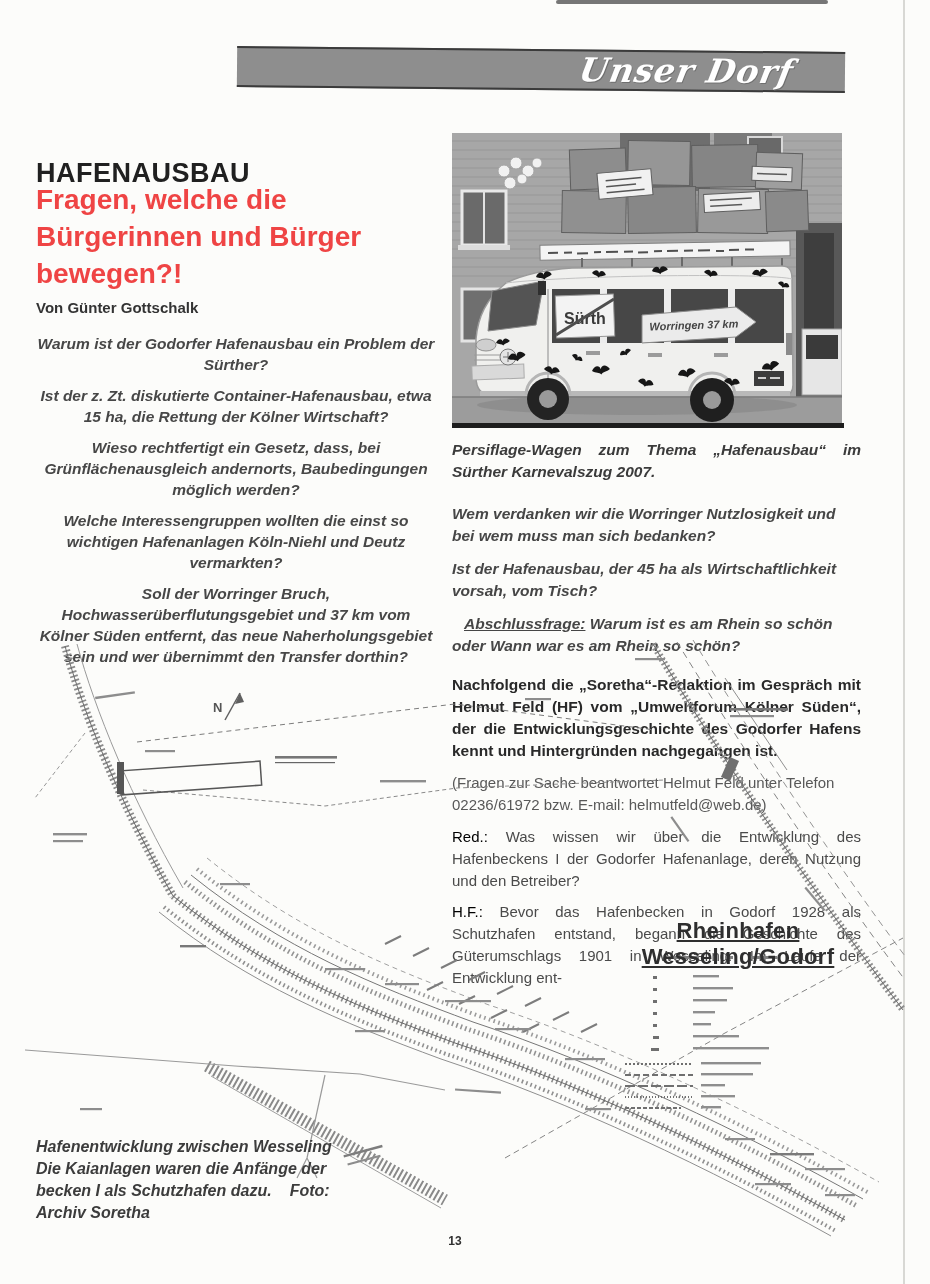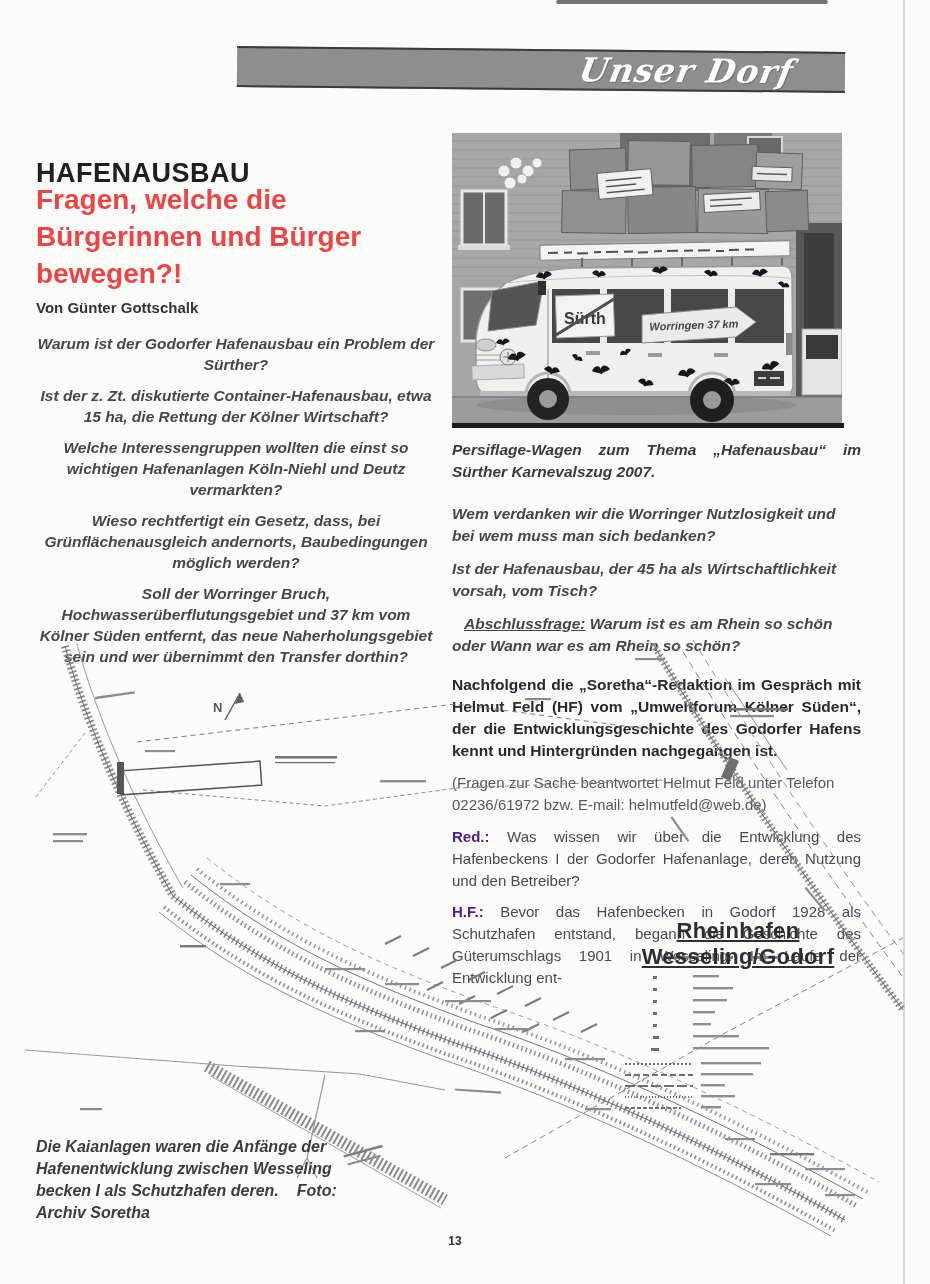--- a/index.html
+++ b/index.html
@@ -24,21 +24,21 @@
   .photo-wrap{position:absolute;left:452px;top:133px;width:390px;height:291px;background:#d946ef;}
   .photo-bar{position:absolute;left:452px;top:423px;width:392px;height:5px;background:#1d1d1d;}
   
   .rightcol{position:absolute;left:452px;top:439px;width:409px;}
   .caption{font-style:italic;font-weight:bold;font-size:15.5px;line-height:22px;text-align:justify;color:#3b3b3b;margin:0 0 20px 0;}
   .rq{font-style:italic;font-weight:bold;font-size:15.5px;line-height:22px;color:#464646;margin:0 0 11px 0;}
   .ul{text-decoration:underline;margin-left:12px;}
   .intro{font-weight:bold;font-size:15.5px;line-height:22px;text-align:justify;color:#292929;margin:17px 0 10px 0;}
   .contact{font-size:15px;line-height:22px;color:#585858;margin:0 0 10px 0;}
   .iv{font-size:15px;line-height:22px;text-align:justify;color:#4a4a4a;margin:0 0 9px 0;}
-  .iv .spk{font-weight:bold;color:#4c1d95;}
+  .iv .spk{font-weight:normal;color:#000000;}
   
   .map-svg{position:absolute;left:25px;top:638px;width:880px;height:600px;}
   .map-title{position:absolute;left:593px;top:918px;width:290px;text-align:center;font-size:22px;
              font-weight:bold;text-decoration:underline;color:#2e2e2e;letter-spacing:.3px;}
   .map-caption{position:absolute;left:36px;top:1136px;width:340px;font-style:italic;font-weight:bold;
                font-size:16px;line-height:22px;color:#3c3c3c;}
   .credit{margin-left:18px;}
   .pageno{position:absolute;left:0;top:1234px;width:910px;text-align:center;font-size:12px;font-weight:bold;color:#303030;}
 </style>
 </head>
@@ -53,22 +53,22 @@
     <span class="banner-text">Unser Dorf</span>
   </div>
 
   <div class="kicker">HAFENAUSBAU</div>
   <div class="headline">Fragen, welche die Bürgerinnen und Bürger bewegen?!</div>
   <div class="byline">Von Günter Gottschalk</div>
 
   <div class="questions">
     <p class="q">Warum ist der Godorfer Hafenausbau ein Problem der Sürther?</p>
     <p class="q">Ist der z. Zt. diskutierte Container-Hafenausbau, etwa 15 ha, die Rettung der Kölner Wirtschaft?</p>
+    <p class="q">Wieso rechtfertigt ein Gesetz, dass, bei Grünflächenausgleich andernorts, Baubedingungen möglich werden?</p>
     <p class="q">Welche Interessengruppen wollten die einst so wichtigen Hafenanlagen Köln-Niehl und Deutz vermarkten?</p>
-    <p class="q">Wieso rechtfertigt ein Gesetz, dass, bei Grünflächenausgleich andernorts, Baubedingungen möglich werden?</p>
     <p class="q">Soll der Worringer Bruch, Hochwasserüberflutungsgebiet und 37 km vom Kölner Süden entfernt, das neue Naherholungsgebiet sein und wer übernimmt den Transfer dorthin?</p>
   </div>
 
   <div class="photo-wrap">
     <svg viewBox="0 0 390 291" width="390" height="291">
       <defs>
         <path id="bat" d="M0,0 C3,-6 9,-6 10,-1 C11,-6 17,-6 20,0 C16,3 12,2 10,5 C8,2 4,3 0,0 Z"></path>
       </defs>
 
       <g>
@@ -376,20 +376,20 @@
         <rect x="676" y="446" width="24" height="2.4"></rect>
           <rect x="676" y="457" width="34" height="2.4"></rect>
         <rect x="676" y="468" width="20" height="2.4"></rect>
       </g>
     </g>
   </svg>
 
   <div class="map-title">Rheinhafen Wesseling/Godorf</div>
 
   <div class="map-caption">
+    <div>Hafenentwicklung zwischen Wesseling</div>
     <div>Die Kaianlagen waren die Anfänge der</div>
-    <div>Hafenentwicklung zwischen Wesseling</div>
-    <div><span>becken I als Schutzhafen deren.</span><span class="credit">Foto: Archiv Soretha</span></div>
+    <div><span>becken I als Schutzhafen dazu.</span><span class="credit">Foto: Archiv Soretha</span></div>
   </div>
 
   <div class="pageno">13</div>
 
 </div>
 
 </body></html>

